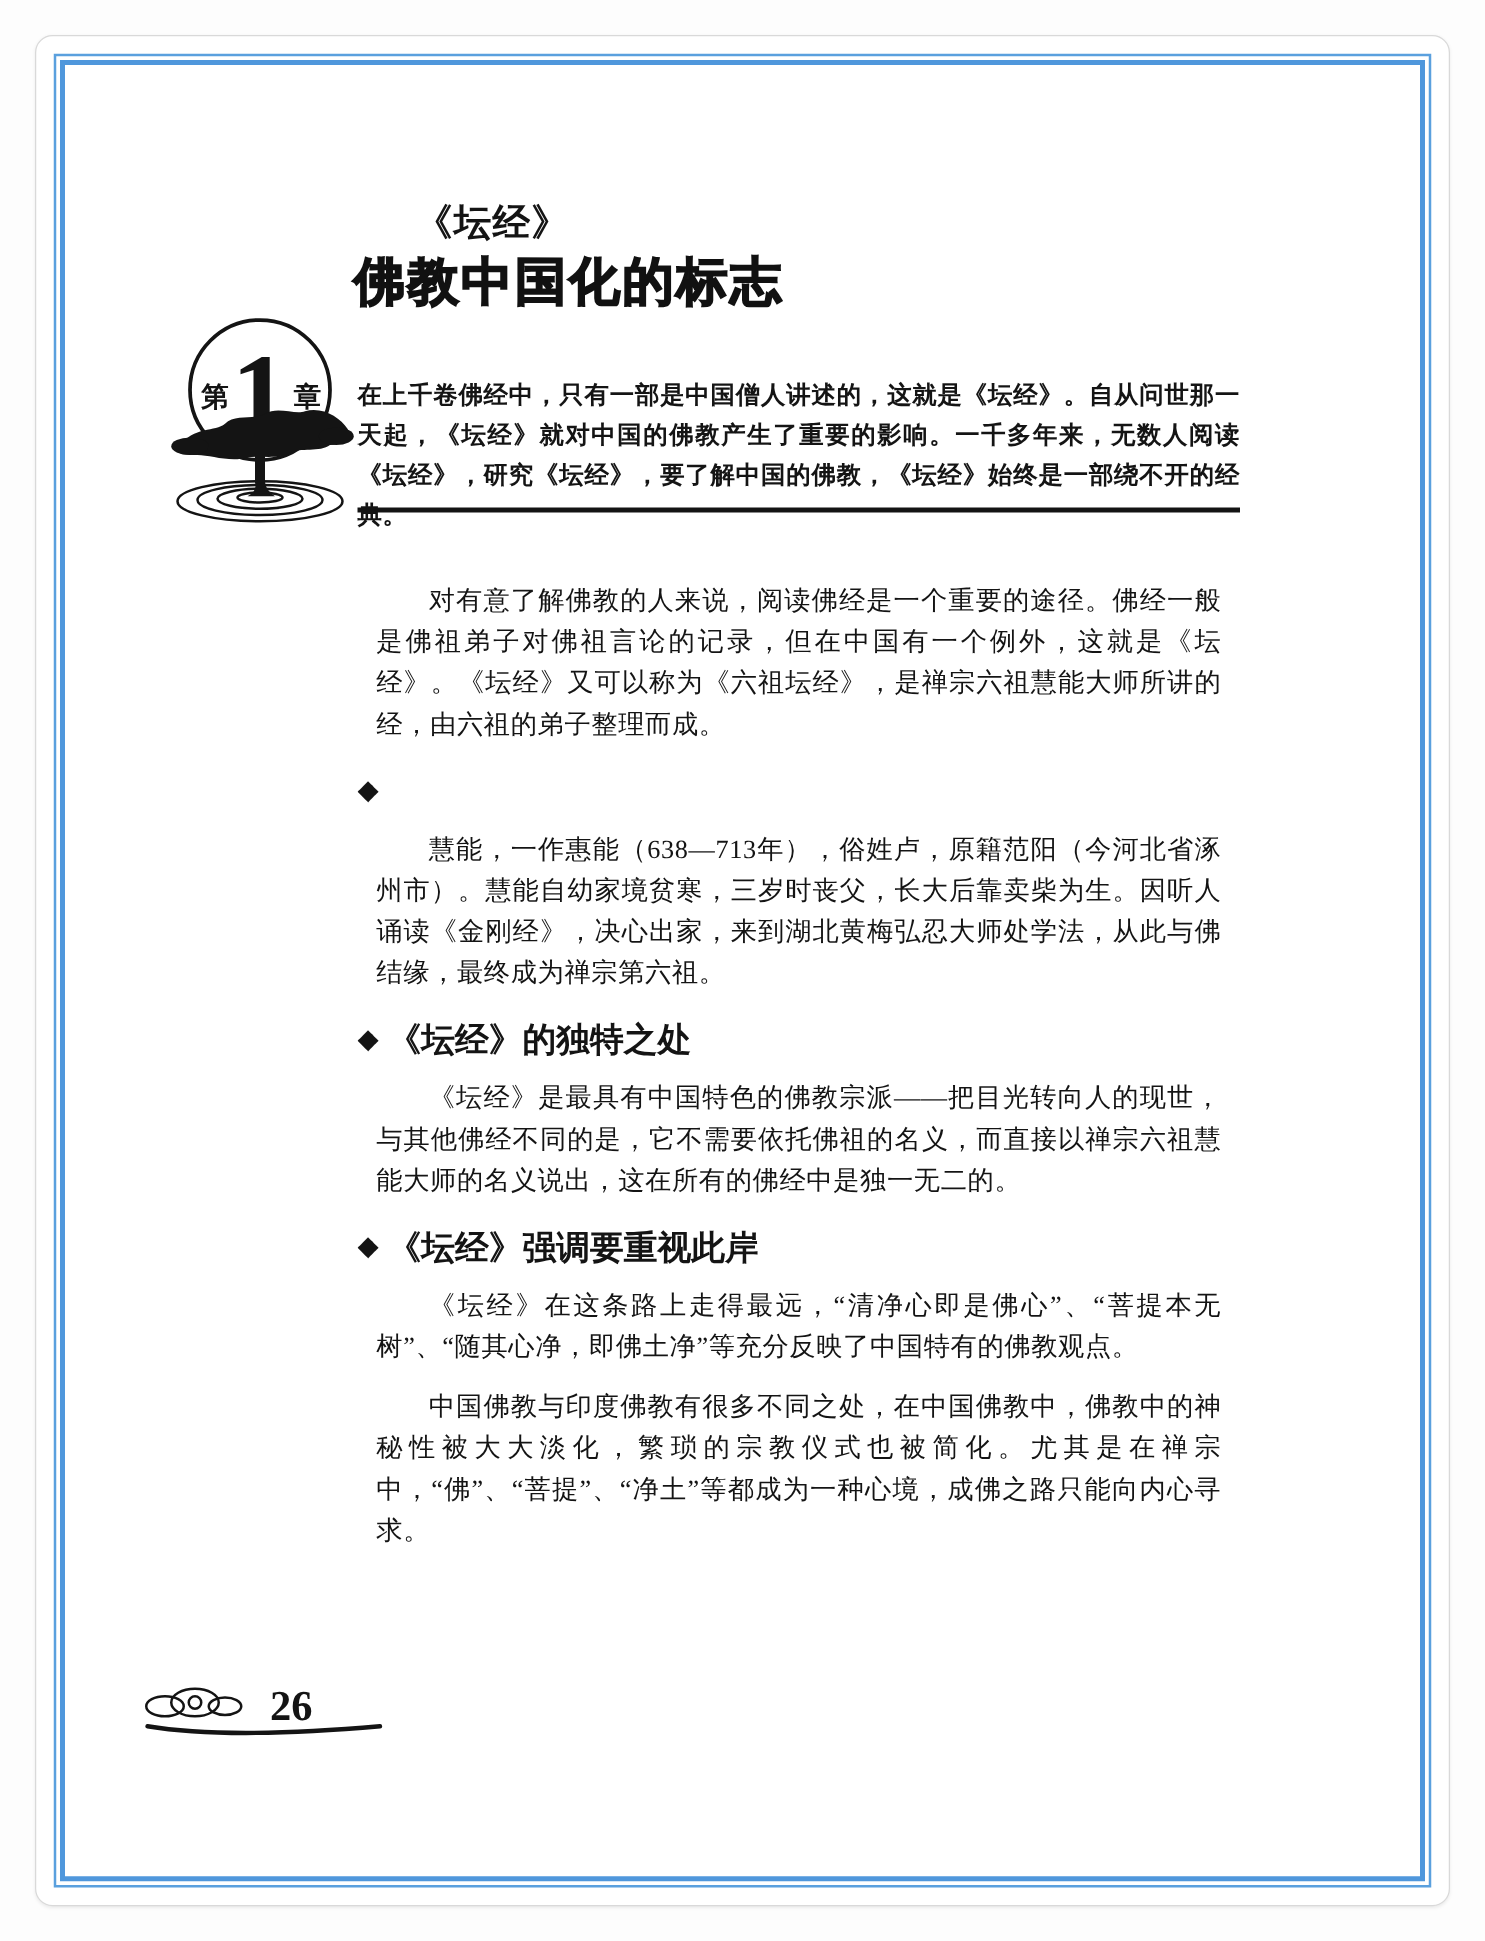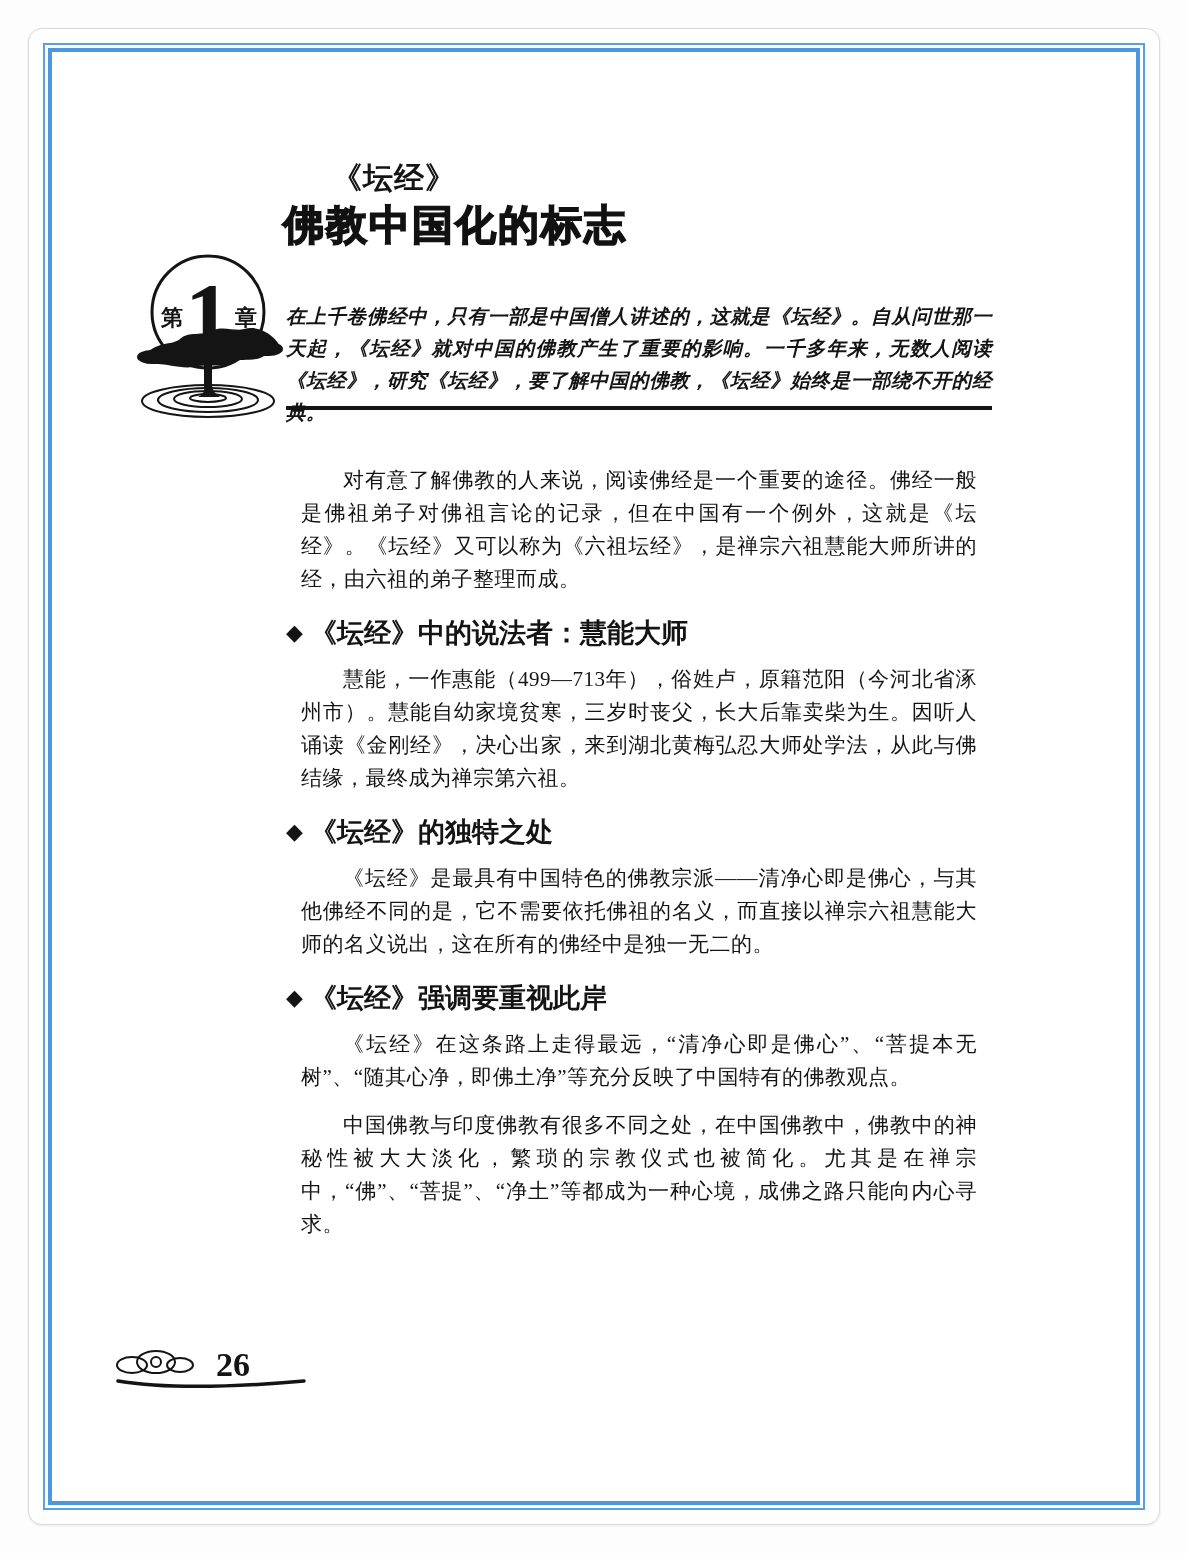--- a/index.html
+++ b/index.html
@@ -12,21 +12,21 @@
 
   .badge{position:absolute;left:128px;top:246px;width:165px;height:185px;}
   .badge svg{display:block;}
 
   .pretitle{position:absolute;left:284px;top:158px;font-family:"Liberation Sans", sans-serif;
             font-weight:bold;font-size:30px;letter-spacing:1px;margin-left:48px;}
   .title{position:absolute;left:283px;top:198px;font-family:"Liberation Sans", sans-serif;
          font-weight:900;font-size:41px;letter-spacing:2px;-webkit-text-stroke:1.5px #111;}
 
   .intro{position:absolute;left:286px;top:301px;width:706px;font-size:19.5px;line-height:32px;
-         font-style:italic;font-weight:bold;text-align:justify;letter-spacing:0.5px;}
+         font-weight:bold;text-align:justify;letter-spacing:0.5px;}
 
   .divider{position:absolute;left:286px;top:406px;width:706px;height:4px;background:#141414;}
 
   .content{position:absolute;left:286px;top:449px;width:706px;overflow:hidden;}
   .content p{margin:15px;font-size:21px;line-height:33px;text-align:justify;text-indent:2em;
              letter-spacing:0.5px;}
   .content h3{margin:22px 0 9px 0;font-size:27px;line-height:30px;font-weight:bold;
               font-family:"Liberation Sans", sans-serif;display:flex;align-items:center;}
   .content h3 .diamond{font-size:22px;margin-right:7px;font-family:"DejaVu Sans", sans-serif;}
 
@@ -73,31 +73,30 @@
   <div class="intro">在上千卷佛经中，只有一部是中国僧人讲述的，这就是《坛经》。自从问世那一天起，《坛经》就对中国的佛教产生了重要的影响。一千多年来，无数人阅读《坛经》，研究《坛经》，要了解中国的佛教，《坛经》始终是一部绕不开的经典。</div>
 
   <div class="divider"></div>
 
   <div class="content">
     <p>对有意了解佛教的人来说，阅读佛经是一个重要的途径。佛经一般是佛祖弟子对佛祖言论的记录，但在中国有一个例外，这就是《坛经》。《坛经》又可以称为《六祖坛经》，是禅宗六祖慧能大师所讲的经，由六祖的弟子整理而成。</p>
 
     <div class="section">
       <h3>
         <span class="diamond">◆</span>
-        <span>《坛经》中的说法者：慧能大师</span>
       </h3>
-      <p>慧能，一作惠能（499—713年），俗姓卢，原籍范阳（今河北省涿州市）。慧能自幼家境贫寒，三岁时丧父，长大后靠卖柴为生。因听人诵读《金刚经》，决心出家，来到湖北黄梅弘忍大师处学法，从此与佛结缘，最终成为禅宗第六祖。</p>
+      <p>慧能，一作惠能（638—713年），俗姓卢，原籍范阳（今河北省涿州市）。慧能自幼家境贫寒，三岁时丧父，长大后靠卖柴为生。因听人诵读《金刚经》，决心出家，来到湖北黄梅弘忍大师处学法，从此与佛结缘，最终成为禅宗第六祖。</p>
     </div>
 
     <div class="section">
       <h3>
         <span class="diamond">◆</span>
         <span>《坛经》的独特之处</span>
       </h3>
-      <p>《坛经》是最具有中国特色的佛教宗派——清净心即是佛心，与其他佛经不同的是，它不需要依托佛祖的名义，而直接以禅宗六祖慧能大师的名义说出，这在所有的佛经中是独一无二的。</p>
+      <p>《坛经》是最具有中国特色的佛教宗派——把目光转向人的现世，与其他佛经不同的是，它不需要依托佛祖的名义，而直接以禅宗六祖慧能大师的名义说出，这在所有的佛经中是独一无二的。</p>
     </div>
 
     <div class="section">
       <h3>
         <span class="diamond">◆</span>
         <span>《坛经》强调要重视此岸</span>
       </h3>
       <p>《坛经》在这条路上走得最远，“清净心即是佛心”、“菩提本无树”、“随其心净，即佛土净”等充分反映了中国特有的佛教观点。</p>
       <p>中国佛教与印度佛教有很多不同之处，在中国佛教中，佛教中的神秘性被大大淡化，繁琐的宗教仪式也被简化。尤其是在禅宗中，“佛”、“菩提”、“净土”等都成为一种心境，成佛之路只能向内心寻求。</p>
     </div>

